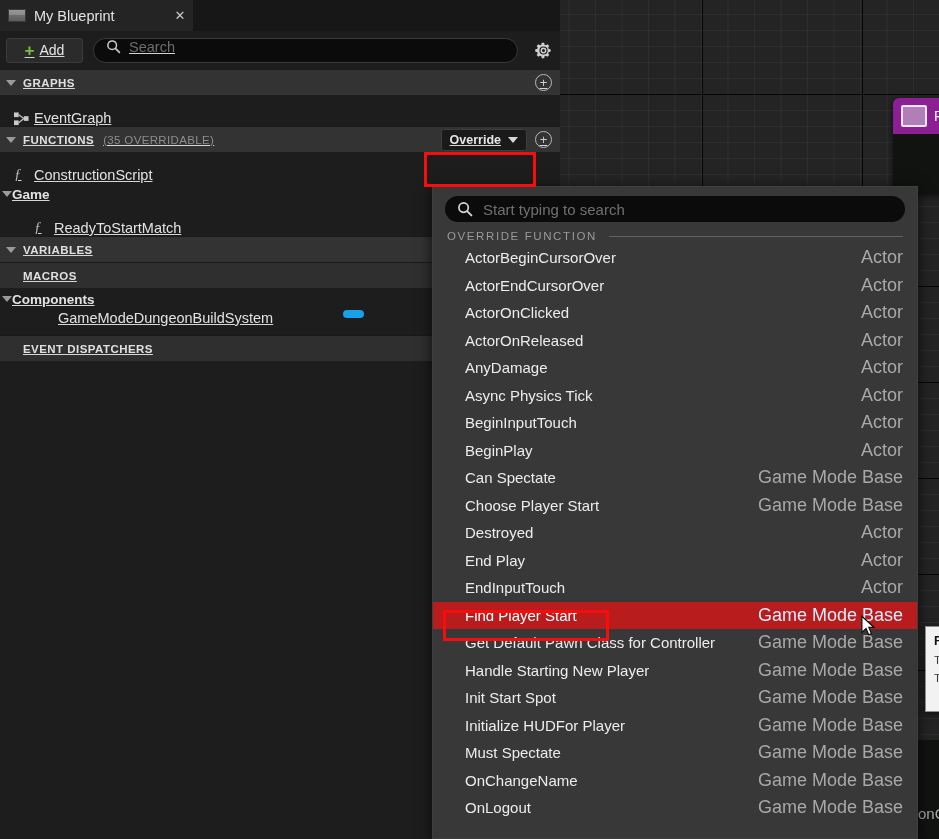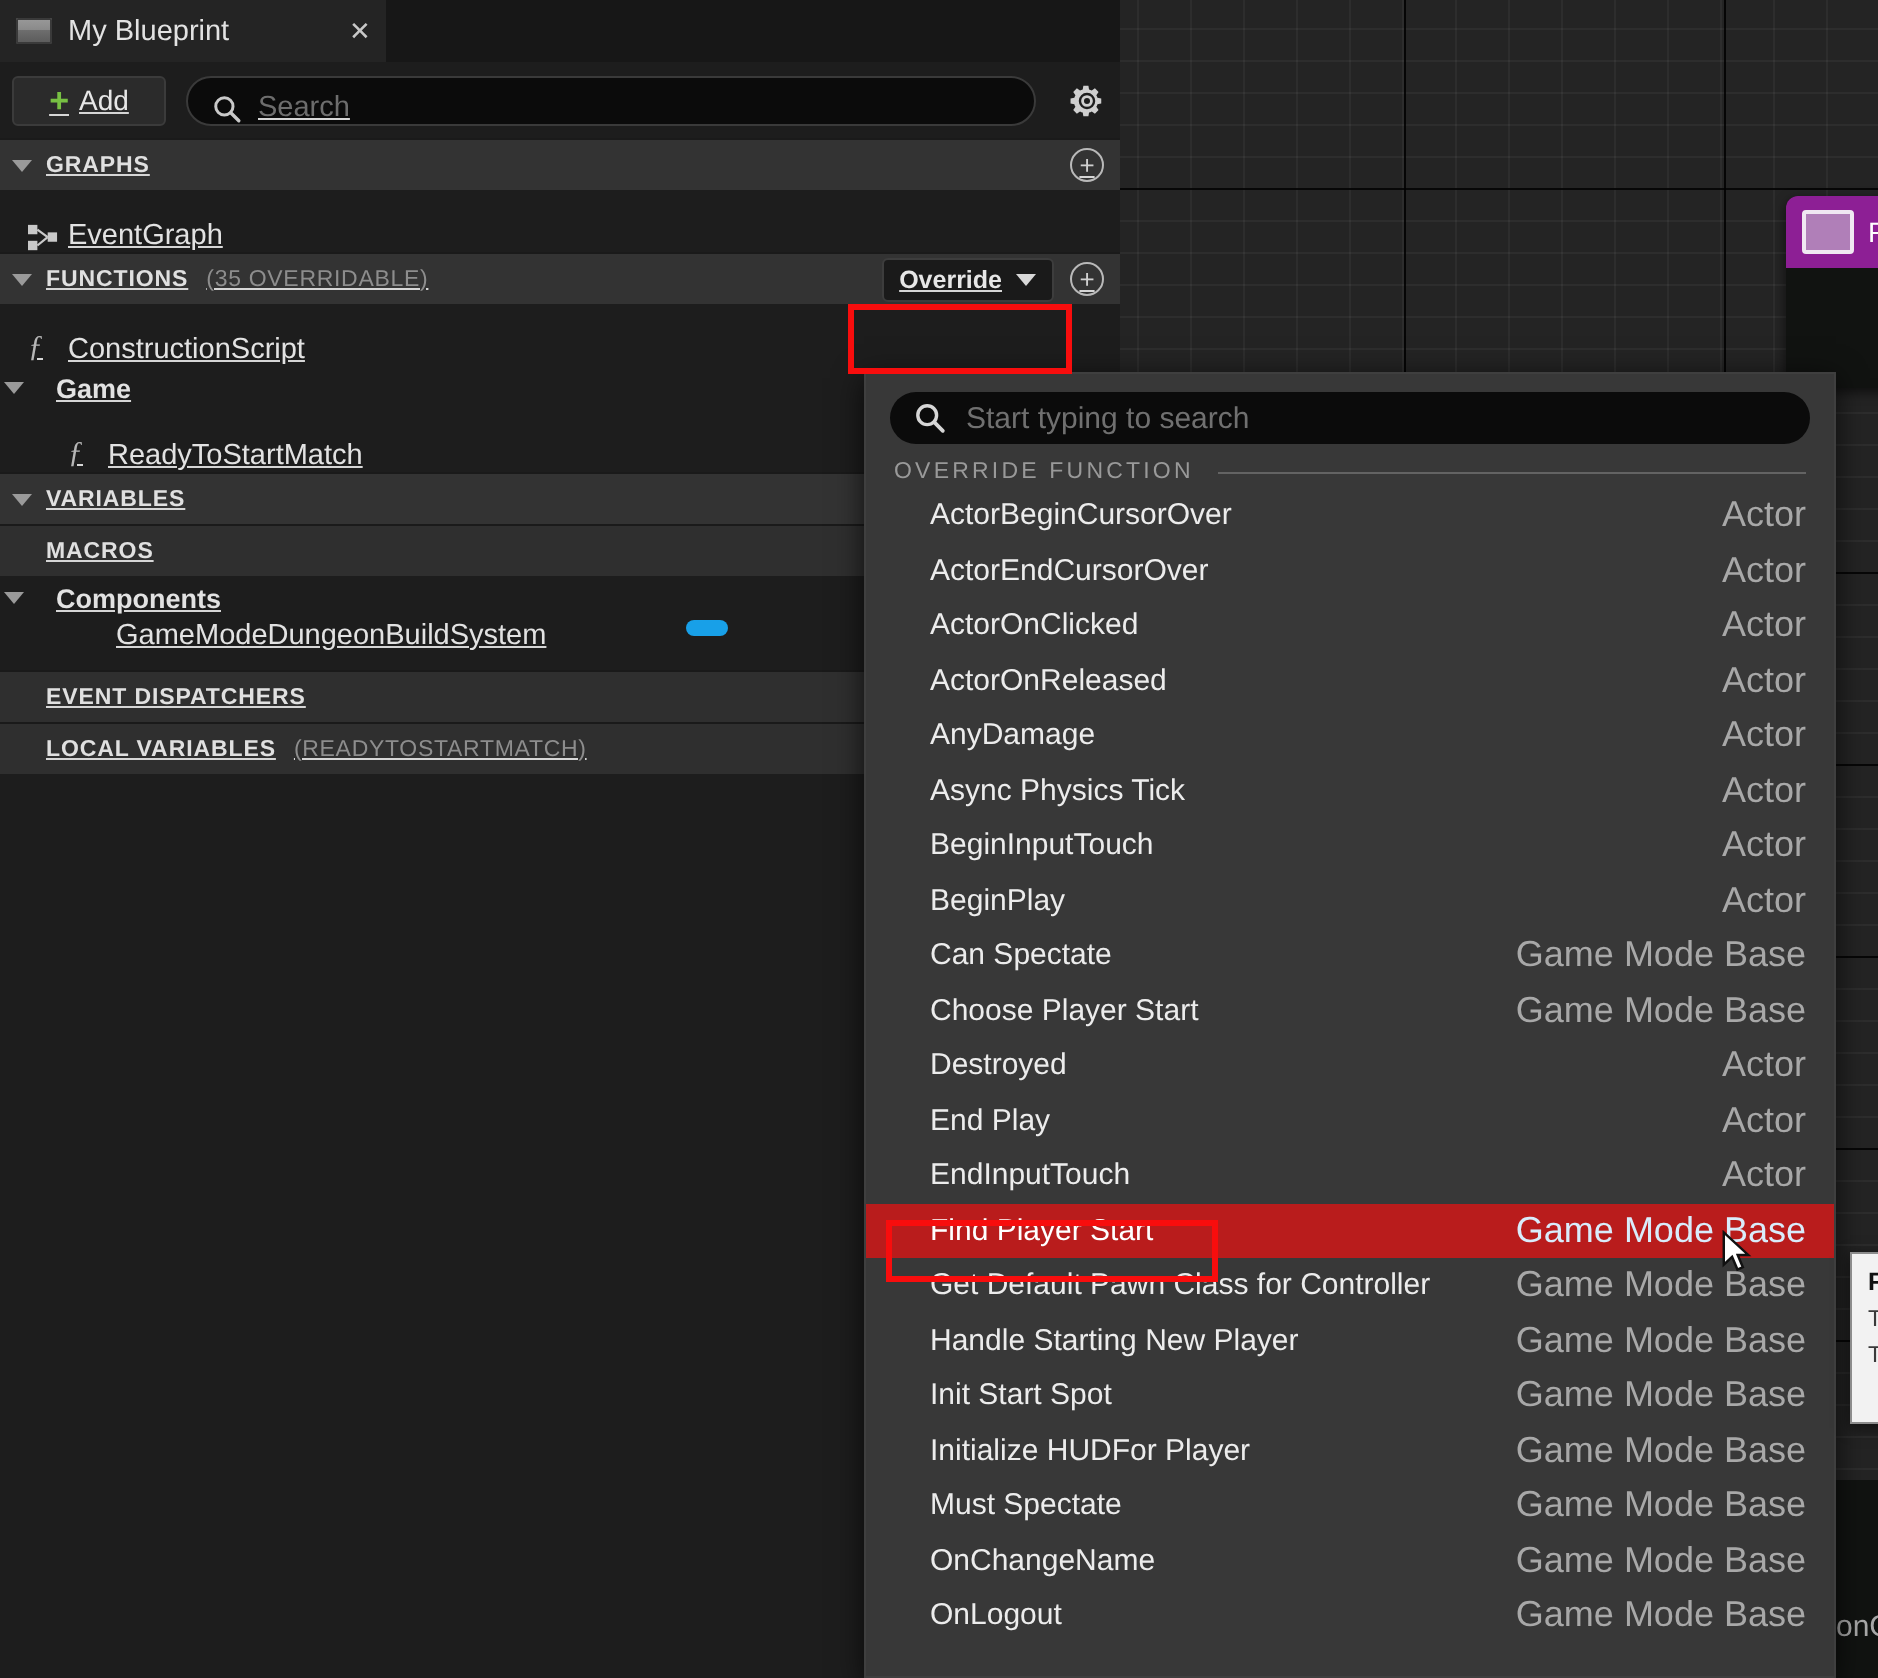--- a/index.html
+++ b/index.html
@@ -64,21 +64,21 @@
 
   .toolbar{height:38px;background:#1d1d1d;display:flex;align-items:center;padding:0 0 0 6px;gap:8px;}
   .addbtn{
     height:25px;min-width:77px;background:#2b2b2b;border:1px solid #3b3b3b;border-radius:3px;
     display:flex;align-items:center;justify-content:center;gap:5px;padding:0 9px;box-sizing:border-box;
   }
   .addbtn .plus{color:#77c043;font-size:17px;line-height:1;font-weight:700;}
   .addbtn .lbl{font-size:14px;color:#e6e6e6;}
   .searchbox{
     flex:1;height:25px;background:#0b0b0b;border:1px solid #3a3a3a;border-radius:13px;
-    display:flex;align-items:flex-end;gap:8px;padding:0 12px;box-sizing:border-box;margin-left:2px;
+    display:flex;align-items:flex-start;gap:8px;padding:0 12px;box-sizing:border-box;margin-left:2px;
   }
   .searchbox .ph{font-size:14.5px;color:#6d6d6d;}
   .gearbtn{width:34px;display:flex;align-items:center;justify-content:center;}
 
   .sec-hdr{
     height:25px;display:flex;align-items:center;gap:6px;padding:0 8px 0 6px;
     background:#333333;border-top:1px solid #1a1a1a;position:relative;
   }
   .sec-hdr.dark{background:#2f2f2f;}
   .sec-hdr .tri{
@@ -103,21 +103,21 @@
   .ovr-btn .chev{
     width:0;height:0;border-left:5px solid transparent;border-right:5px solid transparent;
     border-top:6px solid #d8d8d8;
   }
 
   .row{height:31px;display:flex;align-items:flex-end;padding-left:14px;background:#1d1d1d;}
   .row.indent2{padding-left:34px;}
   .row .fn-ico{width:20px;color:#b6b6b6;font-size:15px;font-style:italic;font-family:"Liberation Serif",serif;}
   .row .txt{font-size:14.5px;color:#e2e2e2;}
   .row .gico{width:20px;display:flex;align-items:center;}
-  .cat-row{height:22px;display:flex;align-items:center;gap:16px;padding-left:2px;background:#1d1d1d;}
+  .cat-row{height:22px;display:flex;align-items:center;gap:0;padding-left:2px;background:#1d1d1d;}
   .cat-row .tri{
     width:0;height:0;border-left:5px solid transparent;border-right:5px solid transparent;
     border-top:6px solid #9a9a9a;
   }
   .cat-row .txt{font-size:13.5px;font-weight:bold;color:#e2e2e2;}
   .comp-row{height:25px;display:flex;align-items:flex-start;padding-left:58px;background:#1d1d1d;position:relative;}
   .comp-row .txt{font-size:14.5px;color:#e2e2e2;}
   .pill{position:absolute;left:343px;width:21px;height:8px;border-radius:4px;background:#18a0e8;}
 
   .fill{background:#1d1d1d;}
@@ -273,25 +273,20 @@
     <div class="comp-row">
       <span class="txt">GameModeDungeonBuildSystem</span>
       <span class="pill" style="background: rgb(24, 160, 232);"></span>
     </div>
 
     <div class="sec-hdr dark">
       <span class="tri spacer"></span>
       <span class="name">EVENT DISPATCHERS</span>
     </div>
 
-    <div class="sec-hdr dark">
-      <span class="tri spacer"></span>
-      <span class="name">LOCAL VARIABLES</span>
-      <span class="sub">(READYTOSTARTMATCH)</span>
-    </div>
 
     <div class="fill" style="height:340px;"></div>
   </div>
 
   <div style="position:absolute;left:918px;top:805px;font-size:15px;color:#a8a8a8;">onG</div>
 
   <div class="menu">
     <div class="menu-search">
       <svg class="icon" width="16" height="16" viewBox="0 0 16 16">
         <circle cx="6.6" cy="6.6" r="4.7" fill="none" stroke="#d6d6d6" stroke-width="1.7"></circle>

